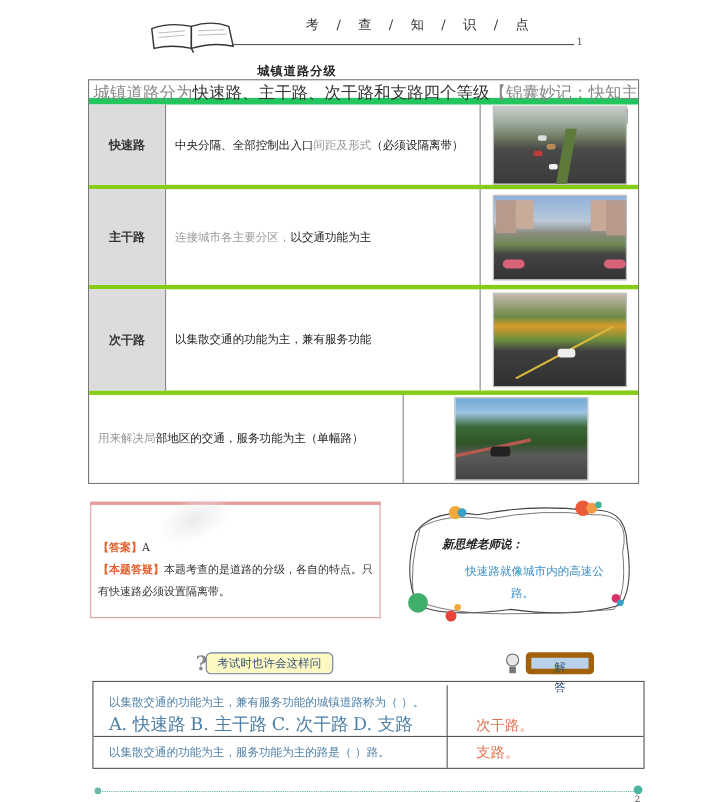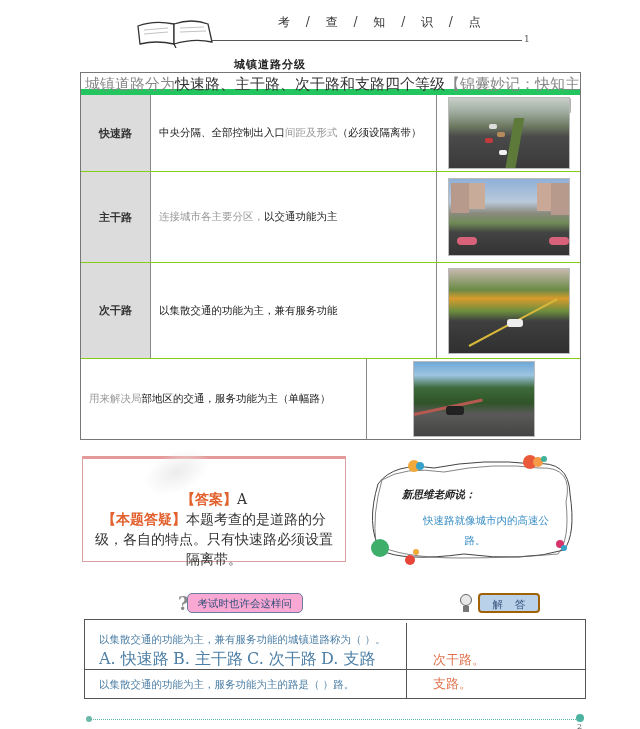--- a/index.html
+++ b/index.html
@@ -12,21 +12,21 @@
   .header-title { position: absolute; left: 150px; top: 6px; font-size: 12px; letter-spacing: 6px; color: #333; }
   .header-line { position: absolute; left: 84px; top: 32px; width: 310px; height: 1px; background: #555; }
   .header-pg { position: absolute; left: 396px; top: 26px; font-size: 9px; color: #555; }
 
   .section-title { position: absolute; left: 0; width: 540px; top: 57px; text-align: center; font-size: 11px; font-weight: bold; letter-spacing: 1px; color: #222; }
 
   
   .road-table { position: absolute; left: 80px; top: 72px; width: 501px; border: 1px solid #777; }
   .intro-row { height: 22px; border-bottom: 6px solid #22c55e; text-align: right; font-size: 15px; line-height: 22px; color: #333; }
   .intro-row .muted { color: #888; }
-  .road-row { display: flex; border-bottom: 1px solid #84cc16; }
+  .road-row { display: flex; border-bottom: 4px solid #84cc16; }
   .road-row:last-child { border-bottom: none; }
   .road-name { width: 70px; background: #dcdcdc; display: flex; align-items: center; justify-content: center; font-size: 11px; font-weight: bold; color: #333; border-right: 1px solid #888; }
   .road-desc { width: 286px; display: flex; align-items: center; padding-left: 8px; font-size: 10.5px; color: #222; border-right: 1px solid #888; }
   .road-desc .muted { color: #999; }
   .road-img { flex: 1; display: flex; align-items: center; justify-content: center; }
   .photo { width: 122px; border: 1px solid #bbb; position: relative; overflow: hidden; }
 
   .p1 { height: 72px; background: linear-gradient(180deg, #c8cfc9 0%, #9aa89a 22%, #6e7a62 40%, #4a4a4a 55%, #3a3a3a 100%); }
   .p1 .lane { position: absolute; left: 60px; top: 20px; width: 10px; height: 60px; background: #5d7a3b; transform: skewX(-10deg); }
   .p1 .car { position: absolute; width: 8px; height: 5px; border-radius: 2px; }
@@ -34,39 +34,39 @@
   .p2 .bld { position: absolute; top: 4px; background: #b79a8c; }
   .p2 .flowers { position: absolute; bottom: 10px; width: 20px; height: 8px; background: #d8627a; border-radius: 4px; }
   .p3 { height: 86px; background: linear-gradient(180deg, #c7b9b0 0%, #6b8a45 25%, #d89b2c 35%, #6d8e3e 50%, #3f3f3f 62%, #303030 100%); }
   .p3 .yline { position: absolute; left: 20px; bottom: 6px; width: 100px; height: 2px; background: #d8b83a; transform: rotate(-28deg); transform-origin: left; }
   .p3 .car { position: absolute; left: 58px; top: 50px; width: 16px; height: 8px; background: #eee; border-radius: 3px; }
   .p4 { height: 76px; background: linear-gradient(180deg, #6fa8d8 0%, #9cc4e0 18%, #3d6a3a 35%, #2f5428 55%, #5a5a58 70%, #444 100%); }
   .p4 .curb { position: absolute; left: 0; bottom: 20px; width: 70px; height: 3px; background: #b45a50; transform: rotate(-12deg); transform-origin: left; }
   .p4 .car { position: absolute; left: 32px; top: 44px; width: 18px; height: 9px; background: #222; border-radius: 3px; }
 
   
-  .answer-box { position: absolute; left: 82px; top: 456px; width: 264px; height: 106px; border: 1px solid #d9a0a0; border-top: 3px solid #e59a9a; background: #fff; padding: 30px 6px 0 6px; font-size: 14px; line-height: 20px; color: #333; text-align: center; }
+  .answer-box { position: absolute; left: 82px; top: 456px; width: 264px; height: 106px; border: 1px solid #d9a0a0; border-top: 3px solid #e59a9a; background: #fff; padding: 30px 6px 0 6px; font-size: 10px; line-height: 20px; color: #333; }
   .answer-tag { color: #e2612e; font-weight: bold; }
   .smudge { position: absolute; left: 142px; top: 452px; width: 70px; height: 40px; background: radial-gradient(ellipse at 50% 50%, rgba(235,235,235,0.95) 0%, rgba(255,255,255,0) 70%); transform: rotate(-25deg); }
 
   
   .teacher-note { position: absolute; left: 364px; top: 454px; width: 214px; height: 112px; }
   .teacher-note svg { position: absolute; left: 0; top: 0; }
   .teacher-label { position: absolute; left: 38px; top: 34px; font-size: 10.5px; font-weight: bold; font-style: italic; color: #222; }
   .teacher-text { position: absolute; left: 36px; top: 56px; width: 150px; font-size: 10.5px; line-height: 20px; color: #3b8fc6; text-indent: 22px; text-align: center; }
 
   
   .q-banner { position: absolute; left: 178px; top: 592px; height: 22px; display: flex; align-items: center; }
   .q-mark { font-size: 18px; color: #8a8a8a; font-weight: bold; margin-right: -2px; }
-  .q-pill { height: 20px; padding: 0 10px; border: 1px solid #6a7ea0; border-radius: 5px; background: #f9a8d4; font-size: 10.5px; line-height: 18px; color: #34517a; font-family: "DejaVu Sans", "Liberation Sans", sans-serif; }
+  .q-pill { height: 20px; padding: 0 10px; border: 1px solid #6a7ea0; border-radius: 5px; background: #fef9c3; font-size: 10.5px; line-height: 18px; color: #34517a; font-family: "DejaVu Sans", "Liberation Sans", sans-serif; }
   .a-banner { position: absolute; left: 456px; top: 592px; height: 22px; display: flex; align-items: center; }
   .bulb { width: 20px; height: 22px; position: relative; margin-right: 2px; }
   .bulb .glass { position: absolute; left: 4px; top: 2px; width: 12px; height: 12px; border-radius: 50%; background: #e8e8e8; border: 1px solid #666; }
   .bulb .base { position: absolute; left: 7px; top: 14px; width: 6px; height: 6px; background: #777; }
-  .a-pill { width: 62px; height: 20px; border: 2px solid #a16207; border-radius: 4px; background: #b9d2ea; font-size: 10.5px; line-height: 18px; text-align: center; letter-spacing: 12px; color: #34517a; padding-left: 12px; font-family: "DejaVu Sans", "Liberation Sans", sans-serif; }
+  .a-pill { width: 62px; height: 20px; border: 5px solid #a16207; border-radius: 4px; background: #b9d2ea; font-size: 10.5px; line-height: 18px; text-align: center; letter-spacing: 12px; color: #34517a; padding-left: 12px; font-family: "DejaVu Sans", "Liberation Sans", sans-serif; }
 
   
   .quiz-table { position: absolute; left: 84px; top: 619px; width: 502px; border: 1px solid #555; }
   .quiz-row { display: flex; border-bottom: 1px solid #555; }
   .quiz-row:last-child { border-bottom: none; }
   .quiz-q { width: 322px; border-right: 1px solid #555; padding: 6px 0 0 14px; font-size: 10.5px; line-height: 20px; color: #4d7fa6; }
   .quiz-a { flex: 1; padding-left: 26px; display: flex; align-items: center; font-size: 13px; color: #e0704a; }
   .r1 { height: 50px; align-items: flex-end; }
   .r2 { height: 28px; }
   .r2 .quiz-q { padding-top: 4px; }

